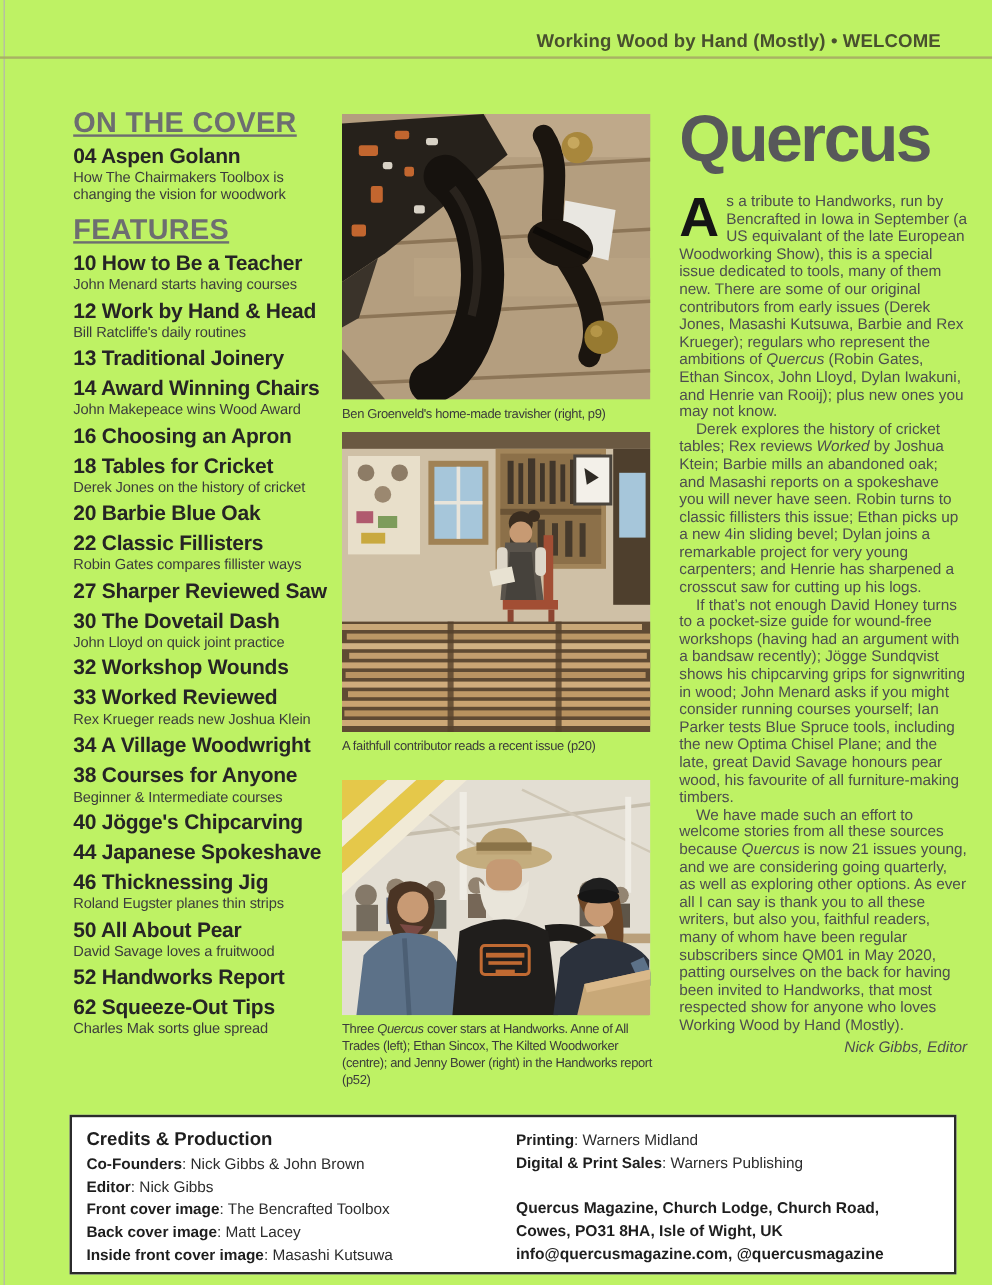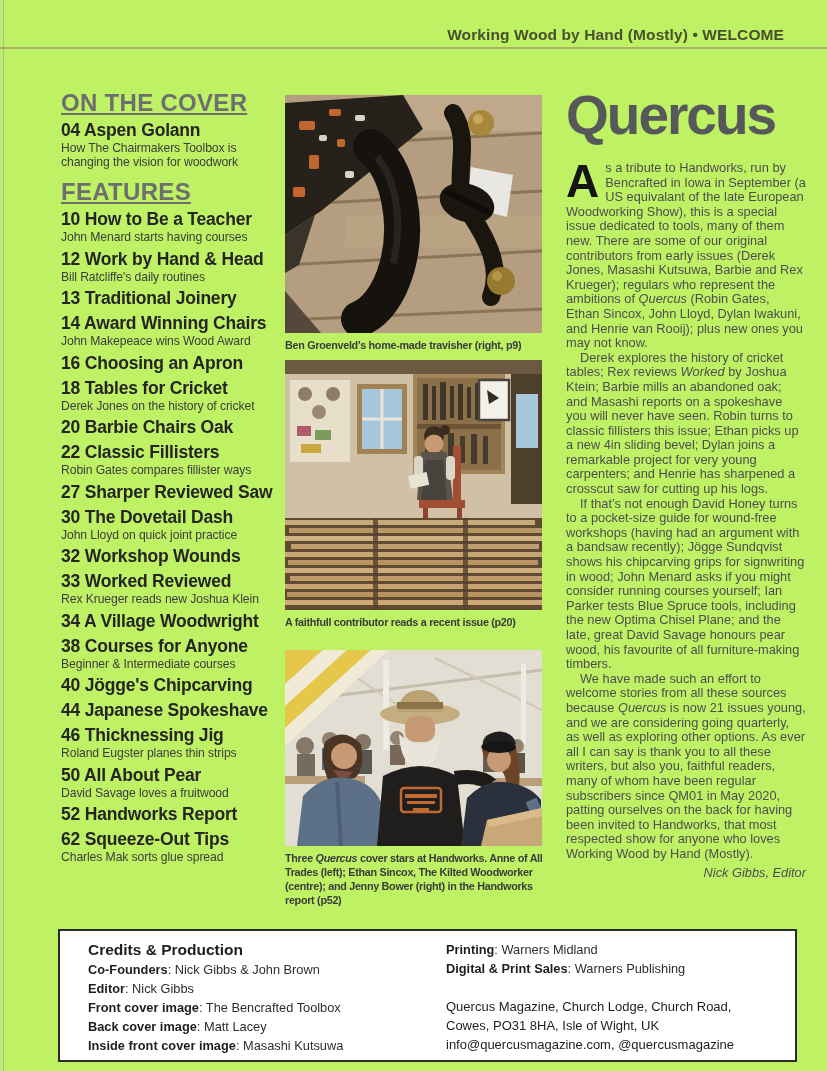--- a/index.html
+++ b/index.html
@@ -18,44 +18,44 @@
   .toc-title{font-size:17.5px;font-weight:bold;color:#262425;line-height:1.14;
              letter-spacing:-0.2px;margin-top:5px;}
   .toc-desc{font-size:12.2px;color:#3c3c3c;line-height:1.2;letter-spacing:-0.1px;}
 
   
   .photo-col{position:absolute;left:285px;top:95px;width:270px;height:834px;}
   figure{margin:0;position:absolute;left:0;}
   .fig1{top:0;} .fig2{top:265px;} .fig3{top:555px;}
   .photo{display:block;width:257px;}
   .ph1{height:238px;} .ph2{height:250px;} .ph3{height:196px;}
-  figcaption{width:268px;font-size:10.8px;font-weight:bold;color:#3b3b3b;
+  figcaption{width:268px;font-size:10.8px;font-weight:normal;color:#3b3b3b;
              line-height:1.3;letter-spacing:-0.3px;margin-top:5px;}
 
   
   .editor-col{position:absolute;left:566px;top:84px;width:240px;}
   .logo{font-size:55px;font-weight:bold;color:#57585a;letter-spacing:-2px;
         line-height:1;margin:4px 0 18px 0;}
   .ed-p{font-size:12.8px;color:#4d4d4f;line-height:14.6px;margin:0;}
   .ed-p + .ed-p{text-indent:14px;}
   .dropcap{float:left;font-size:46px;line-height:36px;font-weight:bold;color:#151515;
            padding:2px 6px 0 0;}
   .sig{font-style:italic;text-align:right;font-size:12.8px;color:#4d4d4f;margin-top:3px;}
 
   
   .credits-box{position:absolute;left:58px;top:929px;width:739px;height:133px;
                border:2px solid #2b2b2b;box-sizing:border-box;display:flex;
-               padding:9px 14px 8px 28px;background:#fff;}
+               padding:9px 14px 8px 12px;background:#fff;}
   .credits-left{width:358px;flex:0 0 auto;}
   .credits-right{flex:1;}
   .credits-head{font-size:15.5px;font-weight:bold;color:#1e1e1e;line-height:20px;}
   .credit-row{font-size:12.8px;color:#2d2d2d;line-height:19px;}
   .credit-label{font-weight:bold;color:#1e1e1e;}
   .address{margin-top:19px;}
-  .address-line{font-size:13px;font-weight:normal;color:#1e1e1e;line-height:19px;}
+  .address-line{font-size:13px;font-weight:bold;color:#1e1e1e;line-height:19px;}
 </style>
 </head>
 <body>
 
 <div class="page">
   <div class="edge-line"></div>
   <div class="strap">Working Wood by Hand (Mostly) • WELCOME</div>
   <div class="rule"></div>
 
   <div class="toc-col">
@@ -91,21 +91,21 @@
           <div class="toc-title"><span>16</span> <span>Choosing an Apron</span></div>
           <div class="toc-desc"></div>
         </div>
 
         <div class="toc-item">
           <div class="toc-title"><span>18</span> <span>Tables for Cricket</span></div>
           <div class="toc-desc">Derek Jones on the history of cricket</div>
         </div>
 
         <div class="toc-item">
-          <div class="toc-title"><span>20</span> <span>Barbie Chairs Oak</span></div>
+          <div class="toc-title"><span>20</span> <span>Barbie Blue Oak</span></div>
           <div class="toc-desc"></div>
         </div>
 
         <div class="toc-item">
           <div class="toc-title"><span>22</span> <span>Classic Fillisters</span></div>
           <div class="toc-desc">Robin Gates compares fillister ways</div>
         </div>
 
         <div class="toc-item">
           <div class="toc-title"><span>27</span> <span>Sharper Reviewed Saw</span></div>

